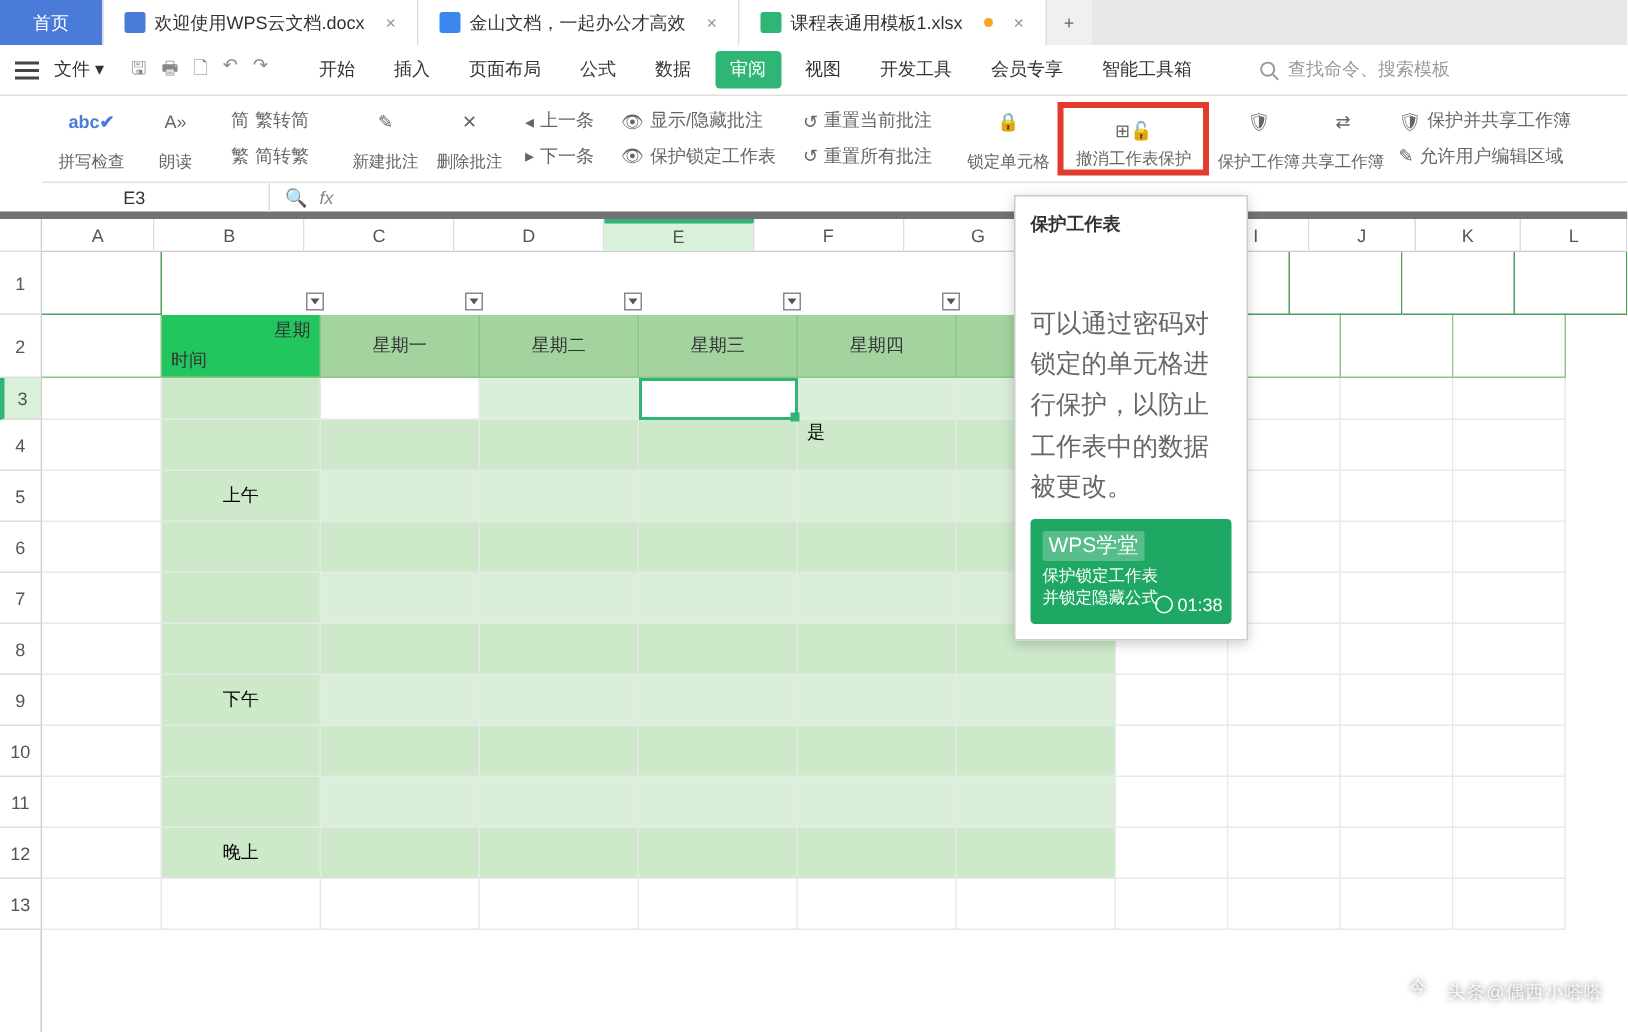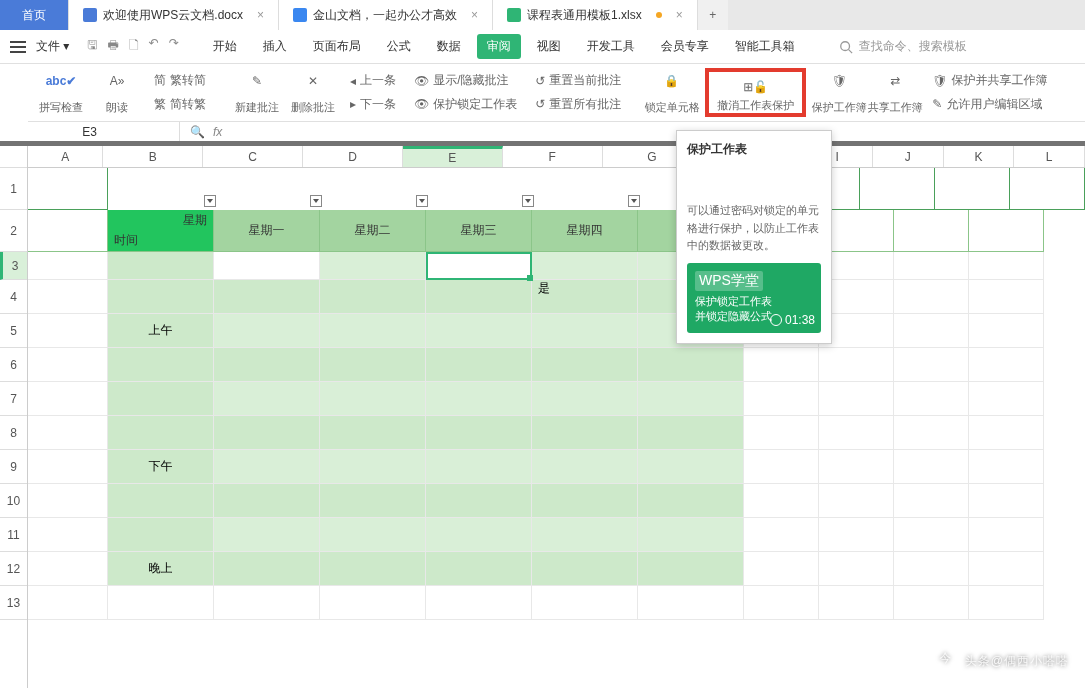--- a/index.html
+++ b/index.html
@@ -71,21 +71,21 @@
 .body-even .c{background:#d9efd7;}
 .body-odd .c{background:#cde9ca;}
 .c.white{background:#fff !important;}
 .c.leftlbl{justify-content:center;background:#cde9ca;}
 .sel-cell{border:2px solid #2fb575 !important;position:relative;}
 .sel-cell::after{content:"";position:absolute;right:-3px;bottom:-3px;width:6px;height:6px;background:#2fb575;}
 
 
 .tooltip{position:absolute;left:676px;top:130px;width:156px;background:#fff;border:1px solid #ccc;box-shadow:0 2px 8px rgba(0,0,0,.2);padding:10px;z-index:50;}
 .tooltip h4{font-size:12px;font-weight:bold;color:#333;margin-bottom:6px;}
-.tooltip p{font-size:11px;color:#666;line-height:1.6;margin-bottom:8px;margin-top:44px;}
+.tooltip p{font-size:17px;color:#666;line-height:1.6;margin-bottom:8px;margin-top:44px;}
 .tooltip .vid{background:#1fa864;color:#fff;padding:8px;border-radius:3px;position:relative;}
 .tooltip .vid .tag{font-size:14px;background:rgba(255,255,255,.25);padding:1px 4px;border-radius:2px;display:inline-block;margin-bottom:3px;}
 .tooltip .vid .vt{font-size:11px;line-height:1.4;}
 .tooltip .vid .time{position:absolute;right:6px;bottom:6px;font-size:10px;display:flex;align-items:center;gap:3px;}
 .tooltip .vid .time::before{content:"";width:10px;height:10px;border:1px solid #fff;border-radius:50%;display:inline-block;}
 
 
 .wm{position:absolute;right:16px;bottom:16px;font-size:26px;color:rgba(255,255,255,.85);font-weight:500;text-shadow:0 0 4px rgba(0,0,0,.6);letter-spacing:1px;text-align:right;}
 .wm .logo{display:inline-flex;align-items:center;justify-content:center;width:26px;height:26px;border:2px solid rgba(255,255,255,.8);border-radius:4px;margin-right:6px;vertical-align:middle;}
 </style>

